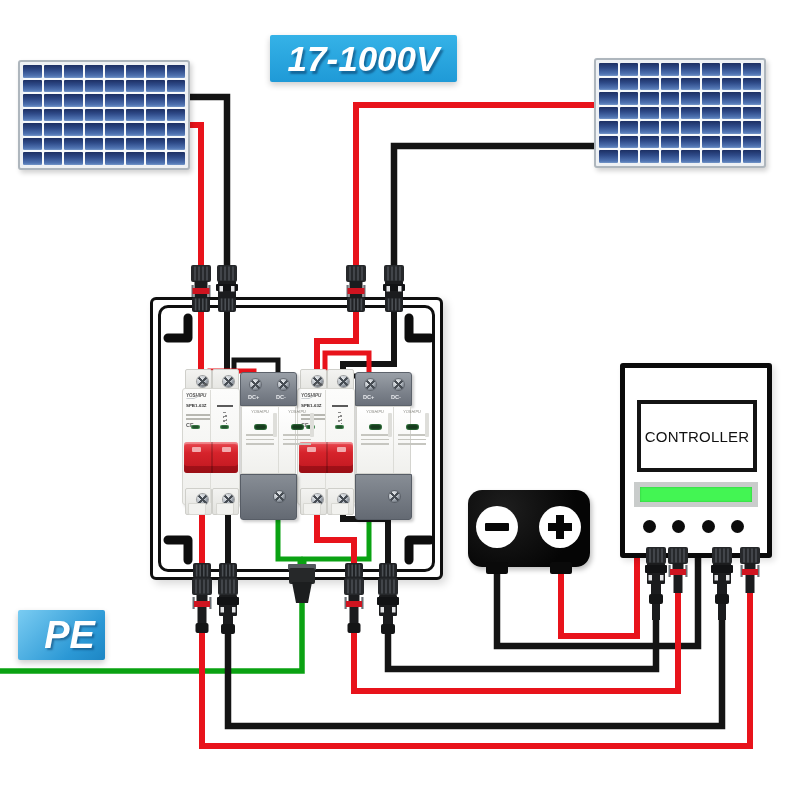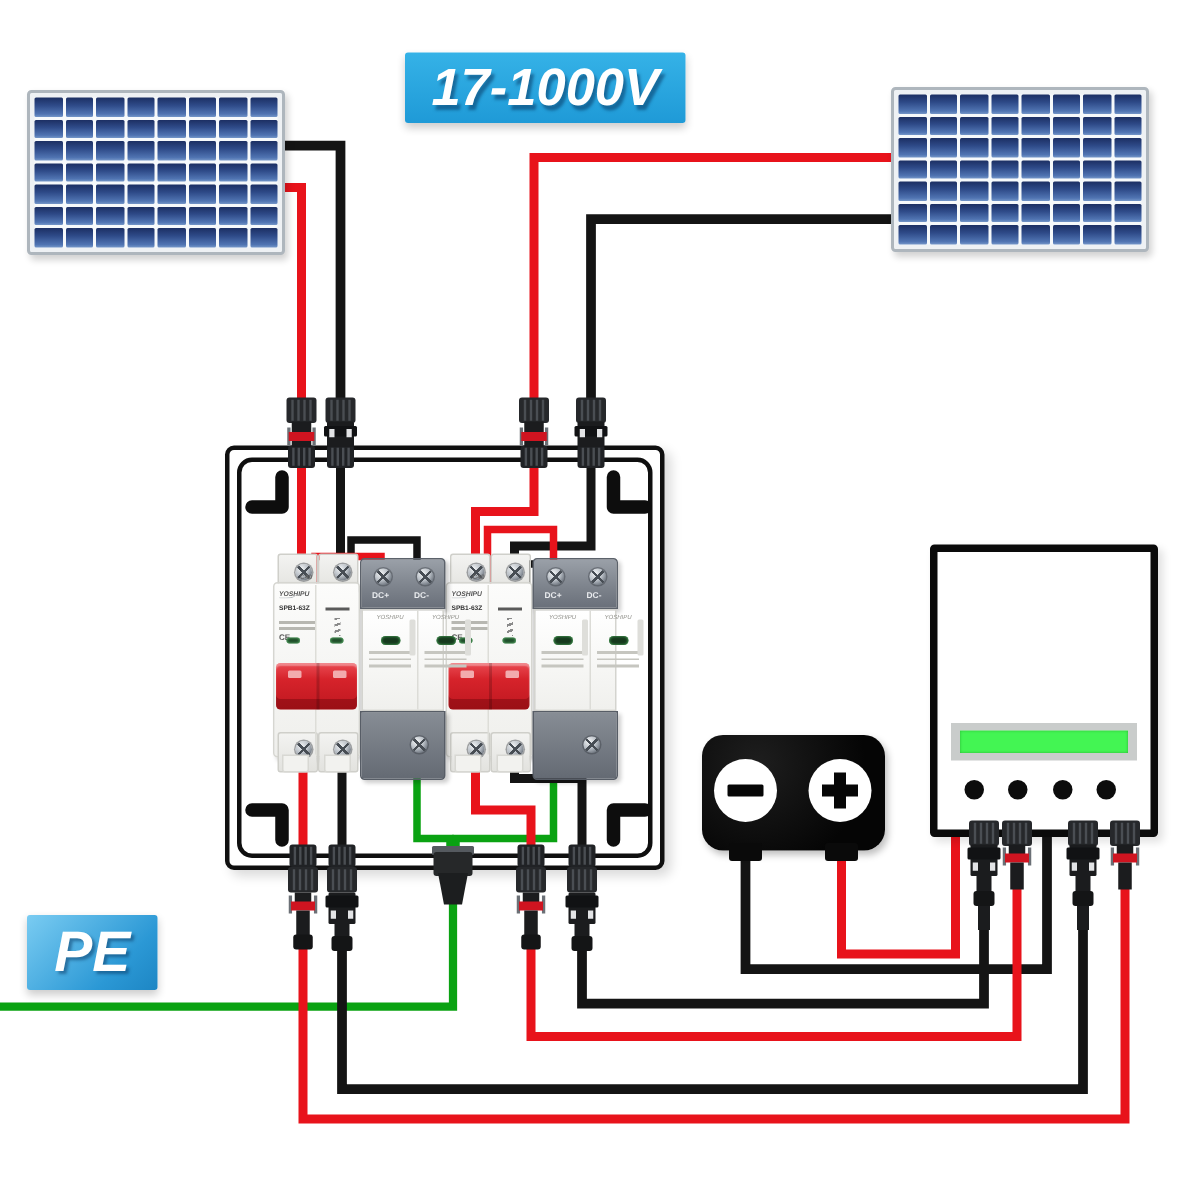--- a/index.html
+++ b/index.html
@@ -15,23 +15,23 @@
   .panel-grid{width:100%;height:100%;display:grid;gap:2px;background:#f6f9fb;}
   .pv-cell{background:linear-gradient(180deg,#1c2f63 0%,#2e4a88 40%,#5074b2 85%,#7496c8 100%);
            border-radius:1px;}
 
   
   .badge{position:absolute;display:flex;align-items:center;justify-content:center;
          color:#fff;font-weight:bold;font-style:italic;z-index:4;border-radius:2px;}
   #volt-label{left:270px;top:35px;width:187px;height:47px;font-size:35px;
          background:linear-gradient(180deg,#35b2e7,#1f9ad7);
          text-shadow:2px 3px 2px rgba(8,56,100,.55);box-shadow:0 3px 6px rgba(0,0,0,.2);}
-  #pe-label{left:18px;top:610px;width:87px;height:50px;font-size:38px;
+  #pe-label{left:18px;top:610px;width:71px;height:50px;font-size:38px;
          background:linear-gradient(135deg,#7accf2 0%,#2b98d5 70%,#1d86c4 100%);
-         text-shadow:2px 2px 2px rgba(8,56,100,.5);box-shadow:0 3px 6px rgba(0,0,0,.2);}
+         text-shadow:2px 2px 2px rgba(8,56,100,.5);box-shadow:0 3px 6px rgba(0,0,0,.2);padding-left:16px;}
 
   
   #combiner-outer{position:absolute;left:150px;top:297px;width:293px;height:283px;
          background:#fff;border:3px solid #0f0f0f;border-radius:6px;box-sizing:border-box;
          box-shadow:4px 4px 8px rgba(0,0,0,.15);z-index:1;}
   #combiner-inner{position:absolute;left:5px;top:5px;right:5px;bottom:5px;
          border:3px solid #0f0f0f;border-radius:10px;}
 
   
   #wires-svg{position:absolute;left:0;top:0;z-index:3;}
@@ -409,20 +409,23 @@
       <div class="spd-hair"></div>
       <div class="spd-tab"></div>
     </div>
   </div>
   <div class="spd-bot">
     <span class="screw spd-screw-c"></span>
   </div>
 </div>
 
 <div id="controller">
+  <div id="ctrl-label-box">
+    <span>CONTROLLER</span>
+  </div>
   <div id="ctrl-lcd">
     <div id="ctrl-lcd-screen"></div>
   </div>
   <div class="ctrl-btn" style="left:17.5px"></div>
   <div class="ctrl-btn" style="left:46.5px"></div>
   <div class="ctrl-btn" style="left:76.5px"></div>
   <div class="ctrl-btn" style="left:105.5px"></div>
 </div>
 
 <div id="battery">

